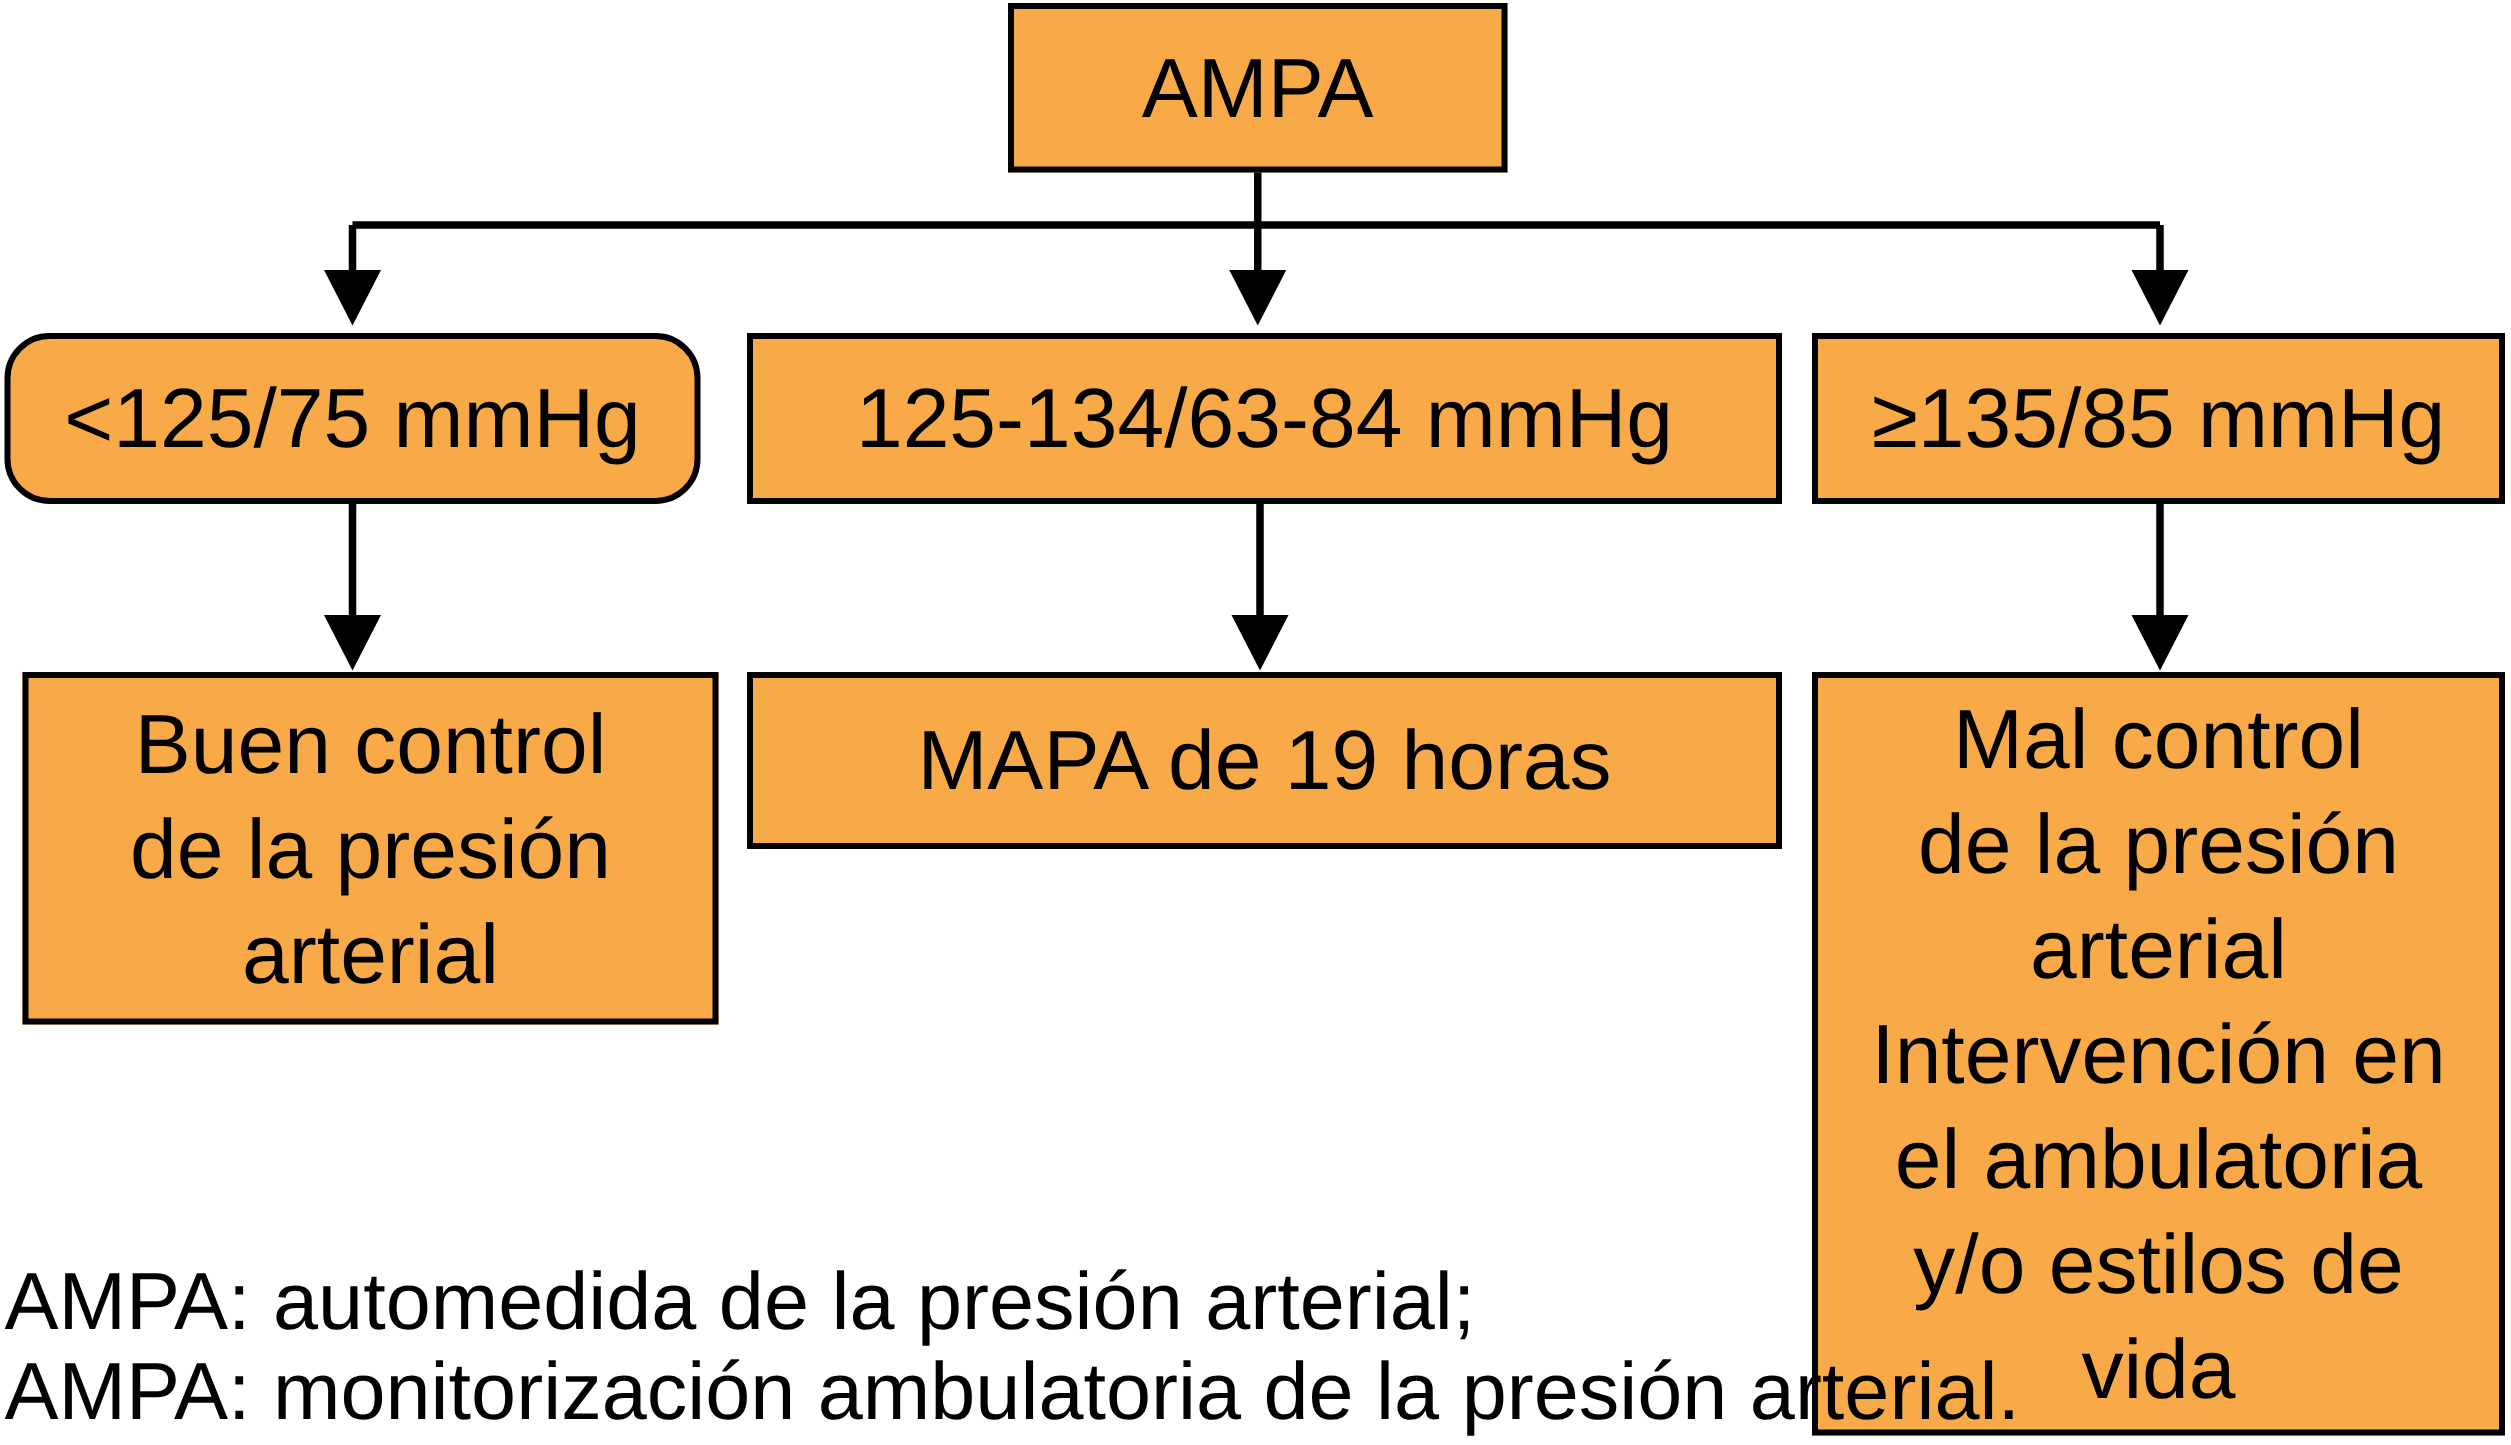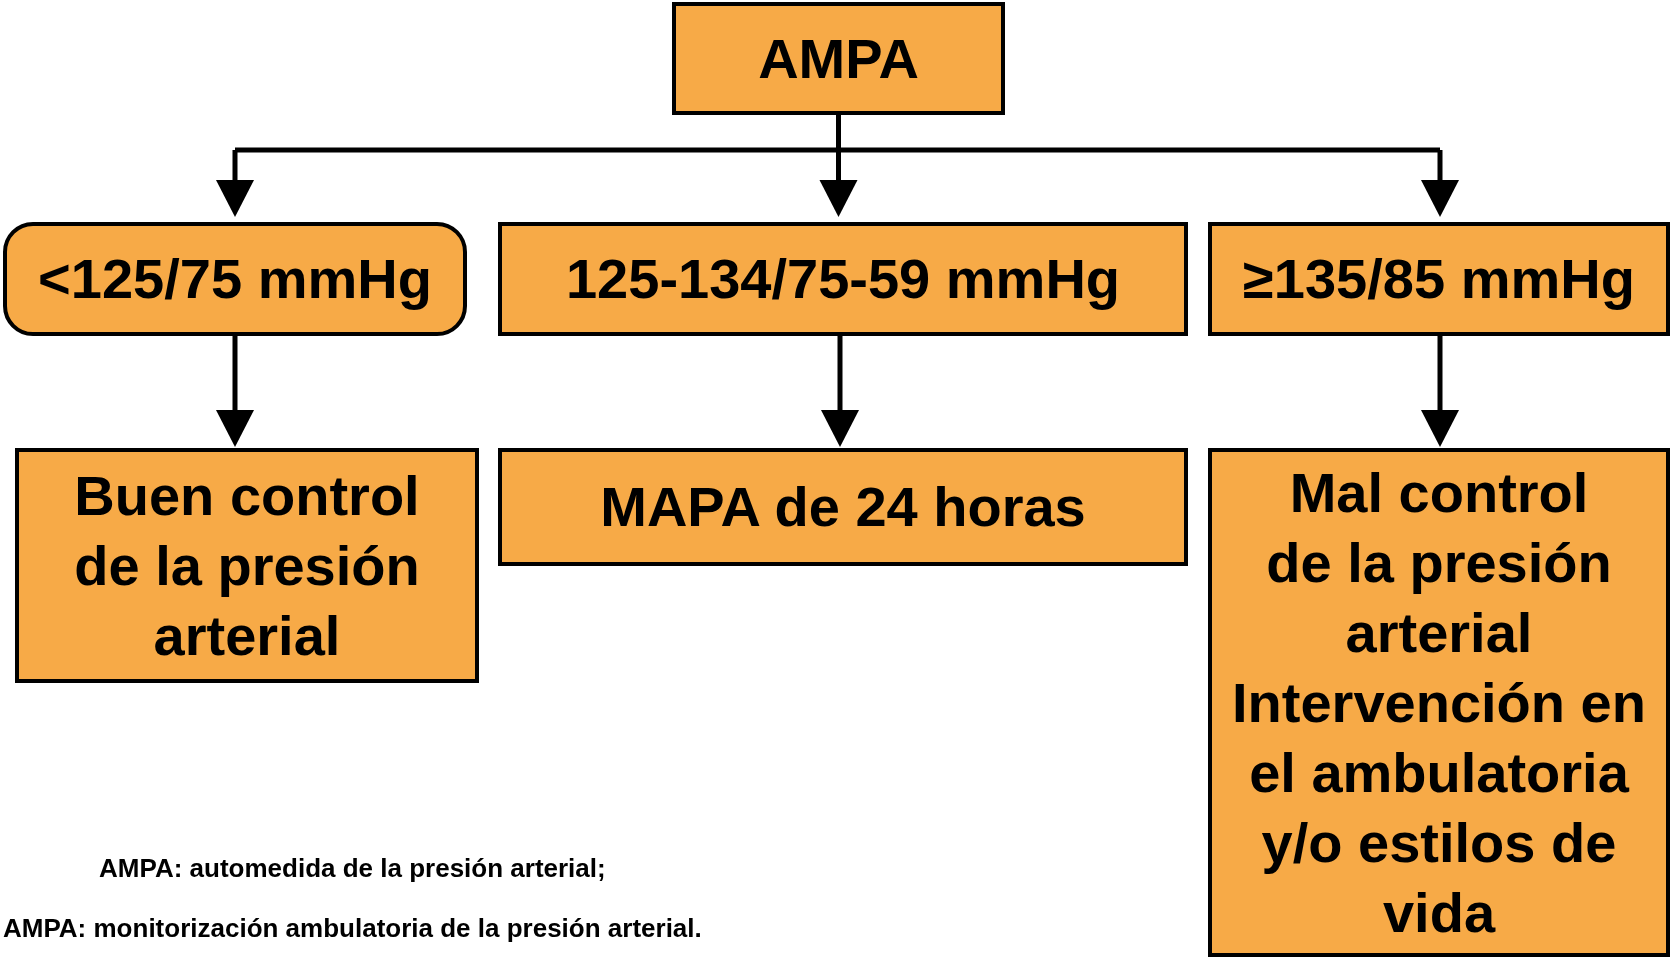--- a/index.html
+++ b/index.html
@@ -10,21 +10,21 @@
     --bg:#FFFFFF;
   }
   html,body{margin:0;padding:0;}
   body{
     width:1674px;height:963px;
     background:var(--bg);
     font-family:"Liberation Sans", sans-serif;
     color:var(--text);
     overflow:hidden;
   }
-  .stage{position:relative;width:1674px;height:963px;font-weight:bold;}
+  .stage{position:relative;width:1674px;height:963px;}
   .connectors{position:absolute;left:0;top:0;width:1674px;height:963px;z-index:1;}
   .box{
     position:absolute;z-index:2;
     background:var(--box-fill);
     border:4px solid var(--box-border);
     box-sizing:border-box;
     display:flex;align-items:center;justify-content:center;
     text-align:center;
     font-size:56px;line-height:70px;
     color:var(--text);
@@ -32,21 +32,21 @@
   .box .label{white-space:pre-line;display:block;width:100%;}
   #box-root   {left:672px;  top:2px;   width:333px; height:113px;}
   #box-c1     {left:3px;    top:222px; width:464px; height:114px;border-radius:30px;}
   #box-c2     {left:498px;  top:222px; width:690px; height:114px;}
   #box-c3     {left:1208px; top:222px; width:462px; height:114px;align-items:center;}
   #box-o1     {left:3px;    top:448px; width:464px; height:235px;margin-left:12px;}
   #box-o2     {left:498px;  top:448px; width:690px; height:118px;}
   #box-o3     {left:1208px; top:448px; width:462px; height:509px;}
   .footnotes{
     position:absolute;left:3px;top:838px;z-index:2;
-    font-size:26px;line-height:60px;text-align:center;
+    font-size:54px;line-height:60px;text-align:left;
   }
 </style>
 </head>
 <body>
 
 <div class="stage">
 
   <svg class="connectors" viewBox="0 0 1674 963" xmlns="http://www.w3.org/2000/svg" aria-hidden="true">
 
     <path d="M838.5 113 V184 M235 150 H1440 M235 150 V184 M1440 150 V184" fill="none" stroke="#000000" stroke-width="5"></path>
@@ -61,33 +61,33 @@
   </svg>
 
   <div class="box" id="box-root">
     <span class="label">AMPA</span>
   </div>
 
   <div class="box" id="box-c1">
     <span class="label">&lt;125/75 mmHg</span>
   </div>
   <div class="box" id="box-c2">
-    <span class="label">125-134/75-59 mmHg</span>
+    <span class="label">125-134/63-84 mmHg</span>
   </div>
   <div class="box" id="box-c3">
     <span class="label">≥135/85 mmHg</span>
   </div>
 
   <div class="box" id="box-o1">
     <span class="label">Buen control
 de la presión
 arterial</span>
   </div>
   <div class="box" id="box-o2">
-    <span class="label">MAPA de 24 horas</span>
+    <span class="label">MAPA de 19 horas</span>
   </div>
   <div class="box" id="box-o3">
     <span class="label">Mal control
 de la presión
 arterial
 Intervención en
 el ambulatoria
 y/o estilos de
 vida</span>
   </div>

